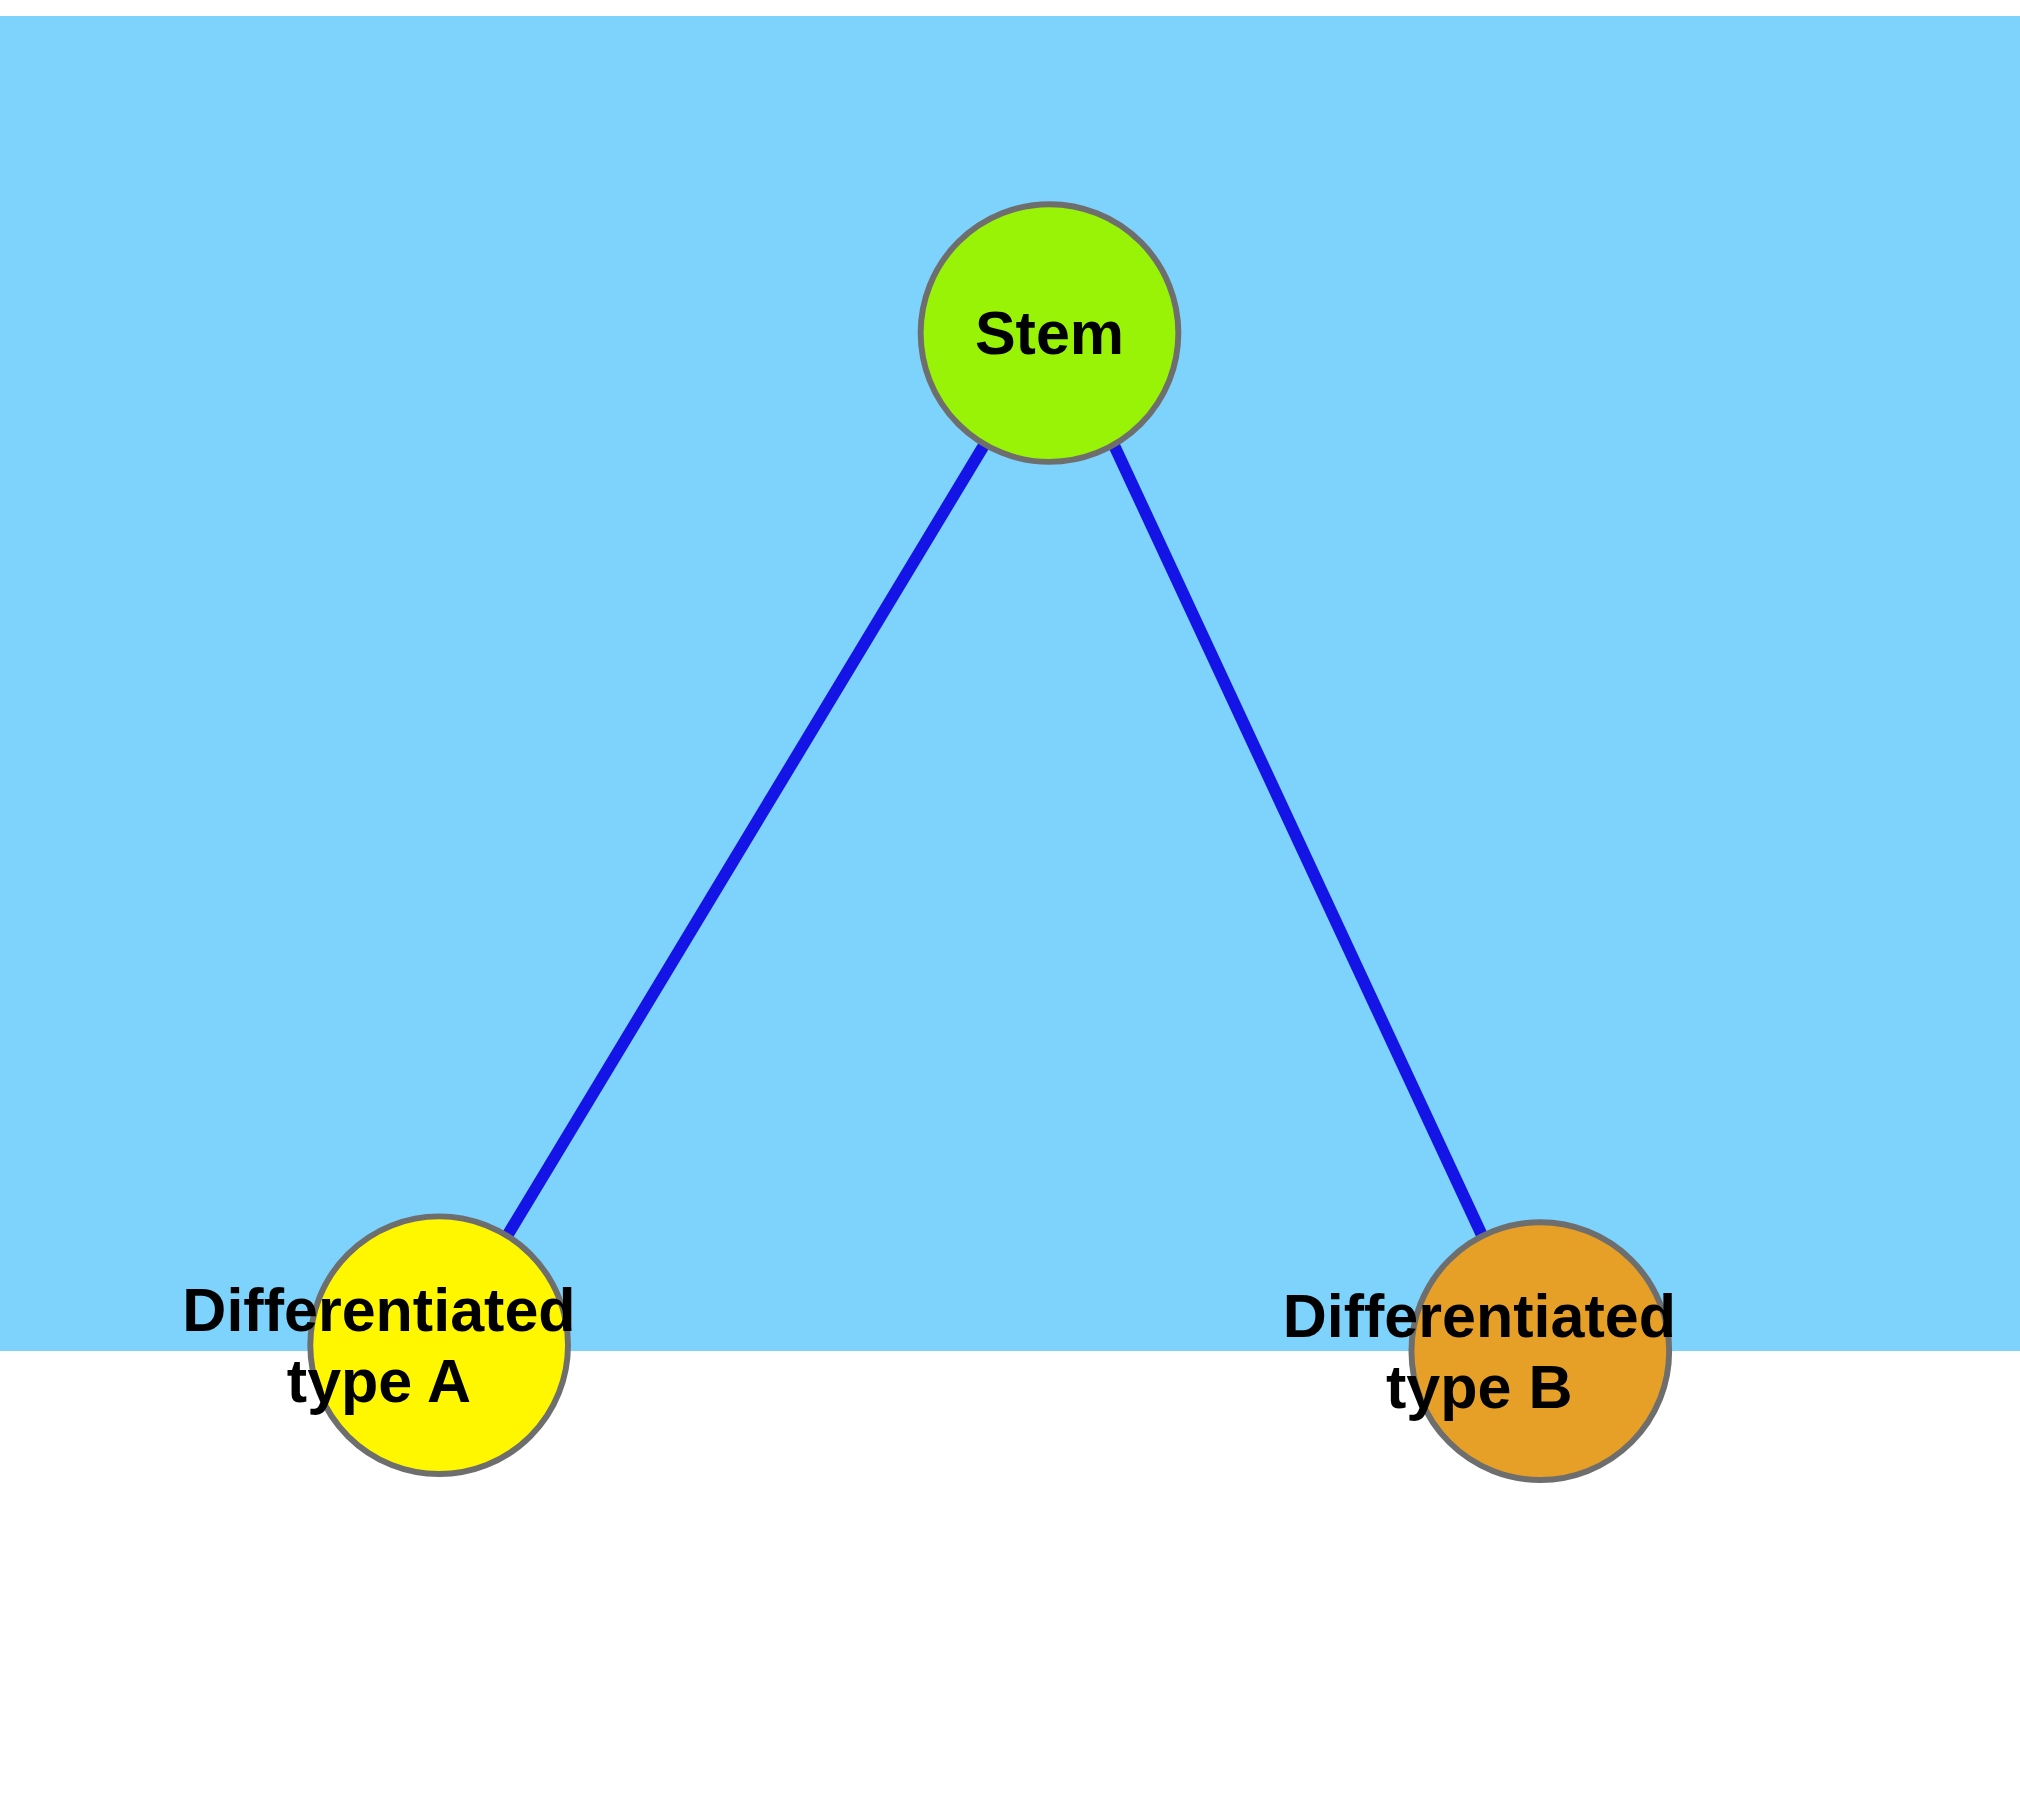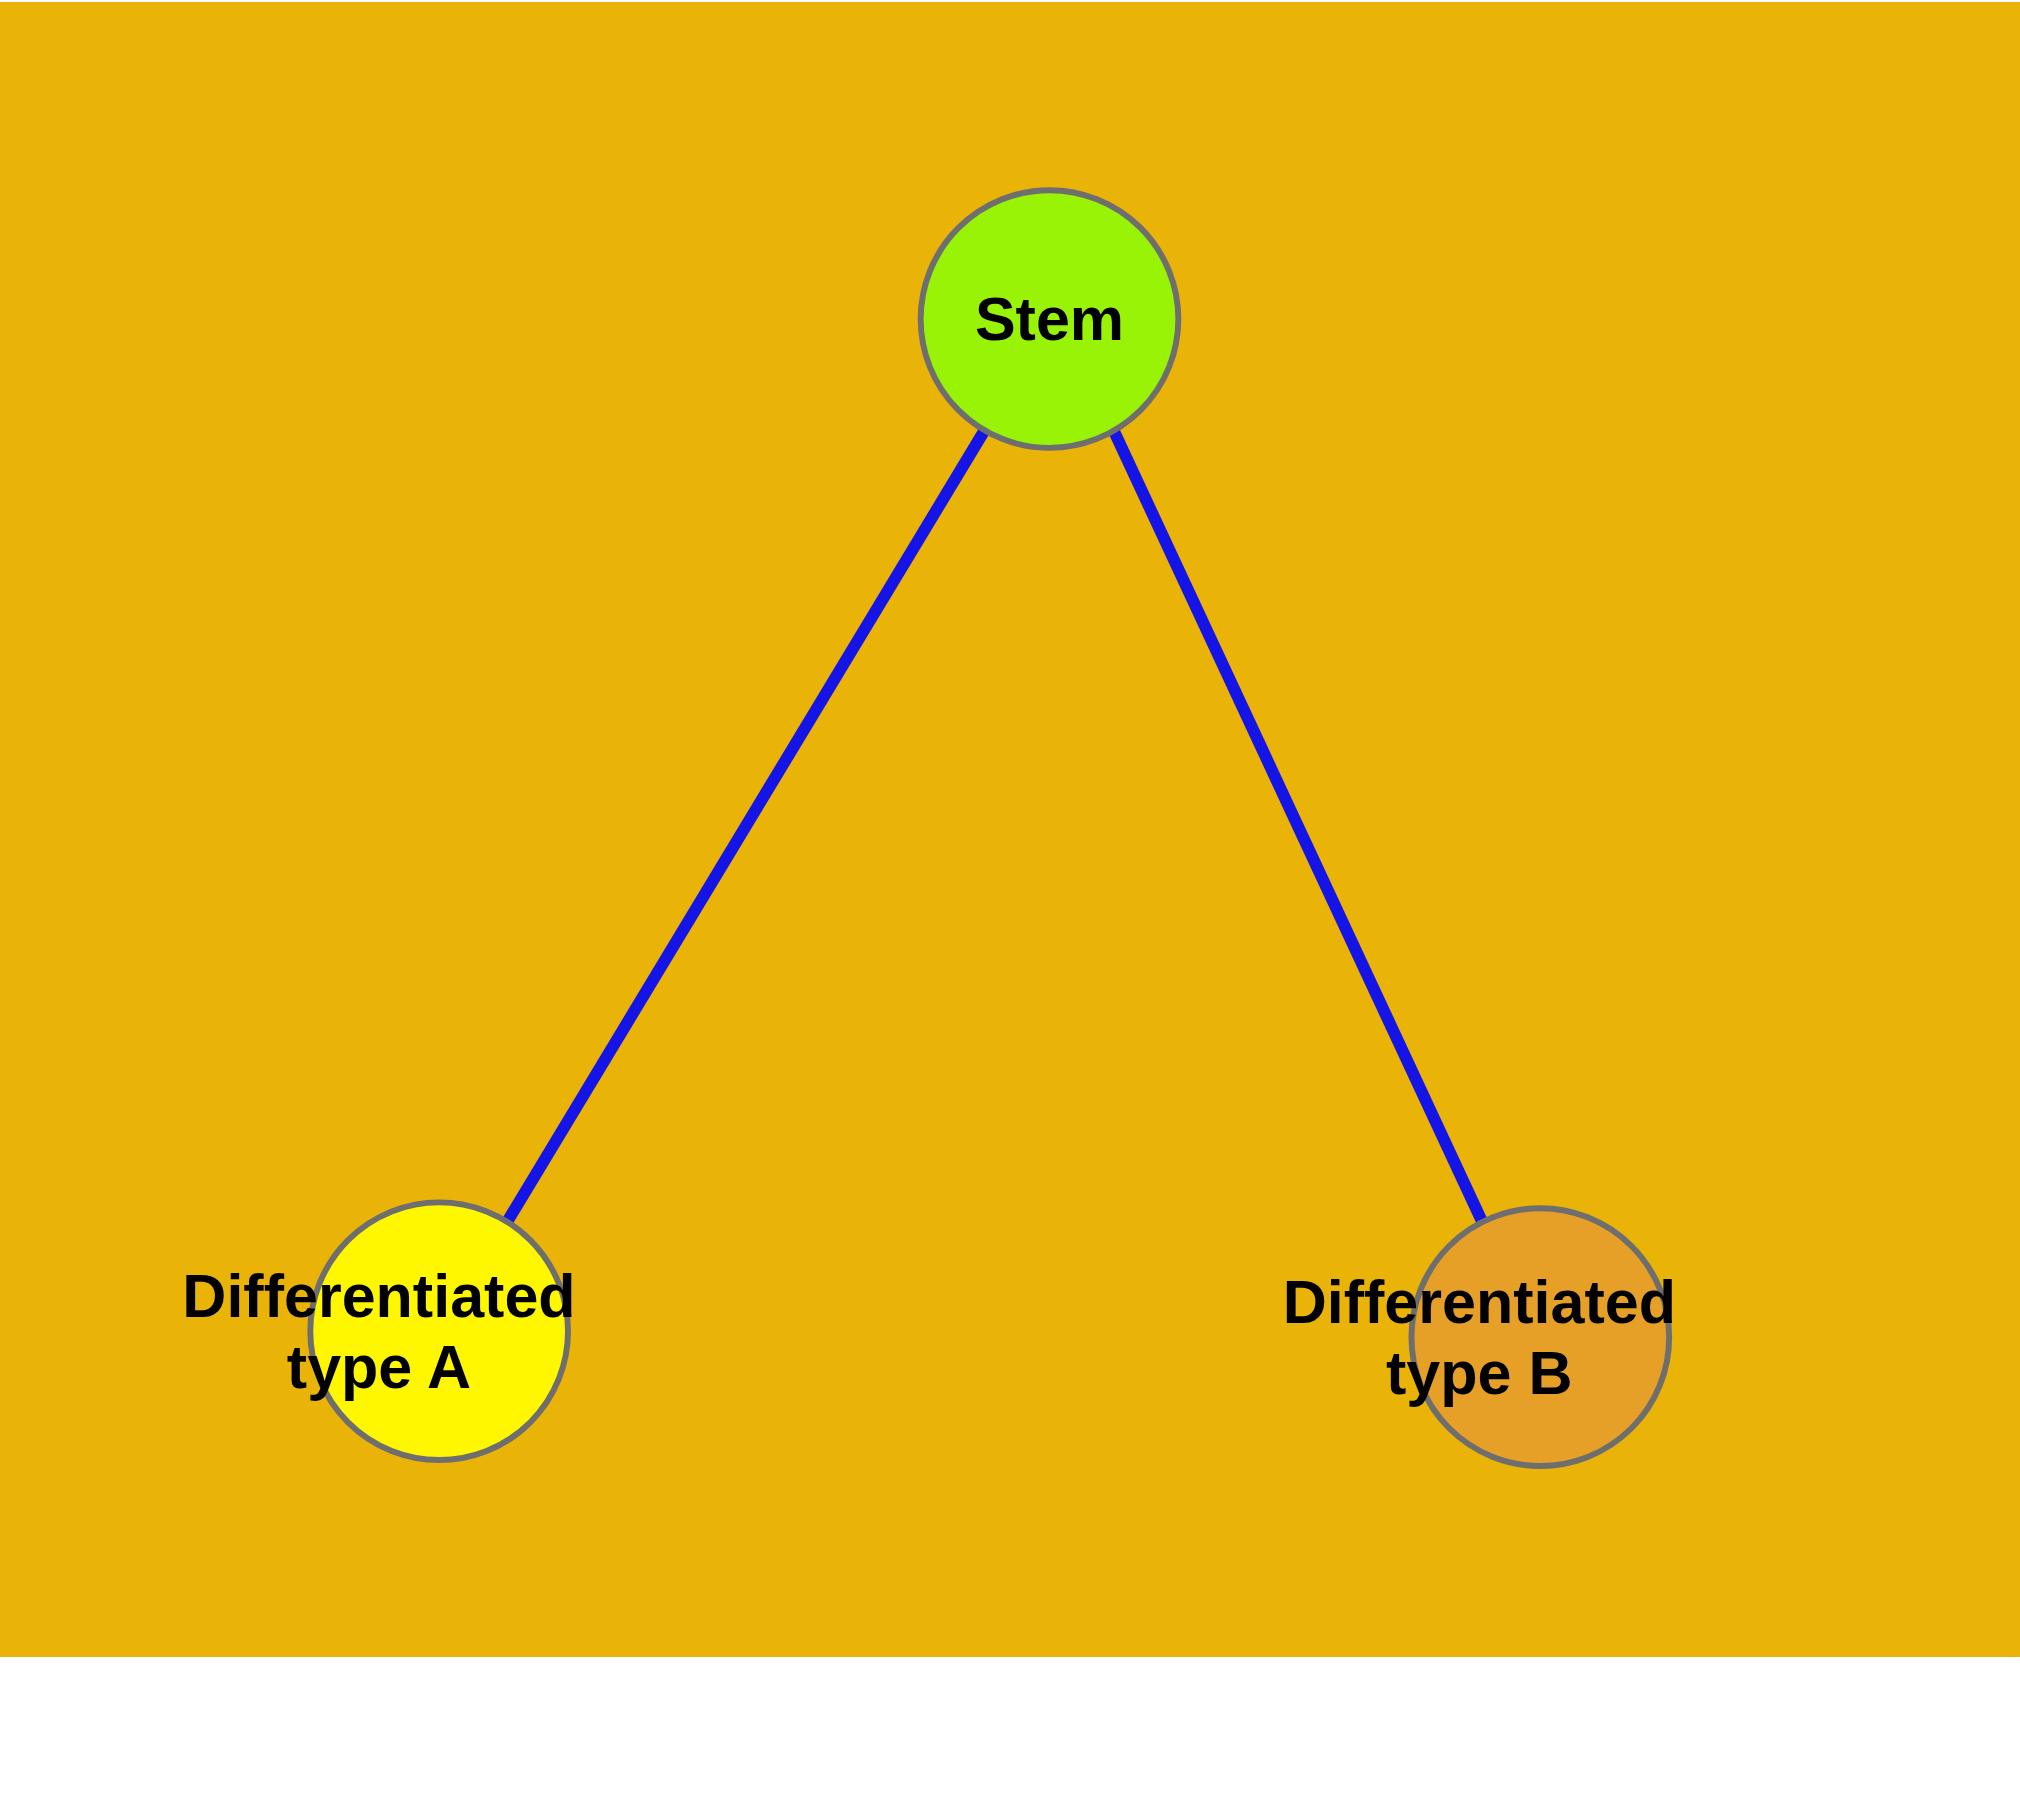--- a/index.html
+++ b/index.html
@@ -12,24 +12,24 @@
     position: relative;
     width: 2021px;
     height: 1812px;
     background: #ffffff;
     overflow: hidden;
     font-family: "Liberation Sans", sans-serif;
   }
   #plot-area {
     position: absolute;
     left: 0;
-    top: 2px;
+    top: 16px;
     width: 2021px;
-    height: 1655px;
-    background: #eab308;
+    height: 1335px;
+    background: #7dd3fc;
   }
   svg#graph-svg {
     position: absolute;
     left: 0;
     top: 0;
     width: 2021px;
     height: 1809px;
     display: block;
   }
   .node-label {

